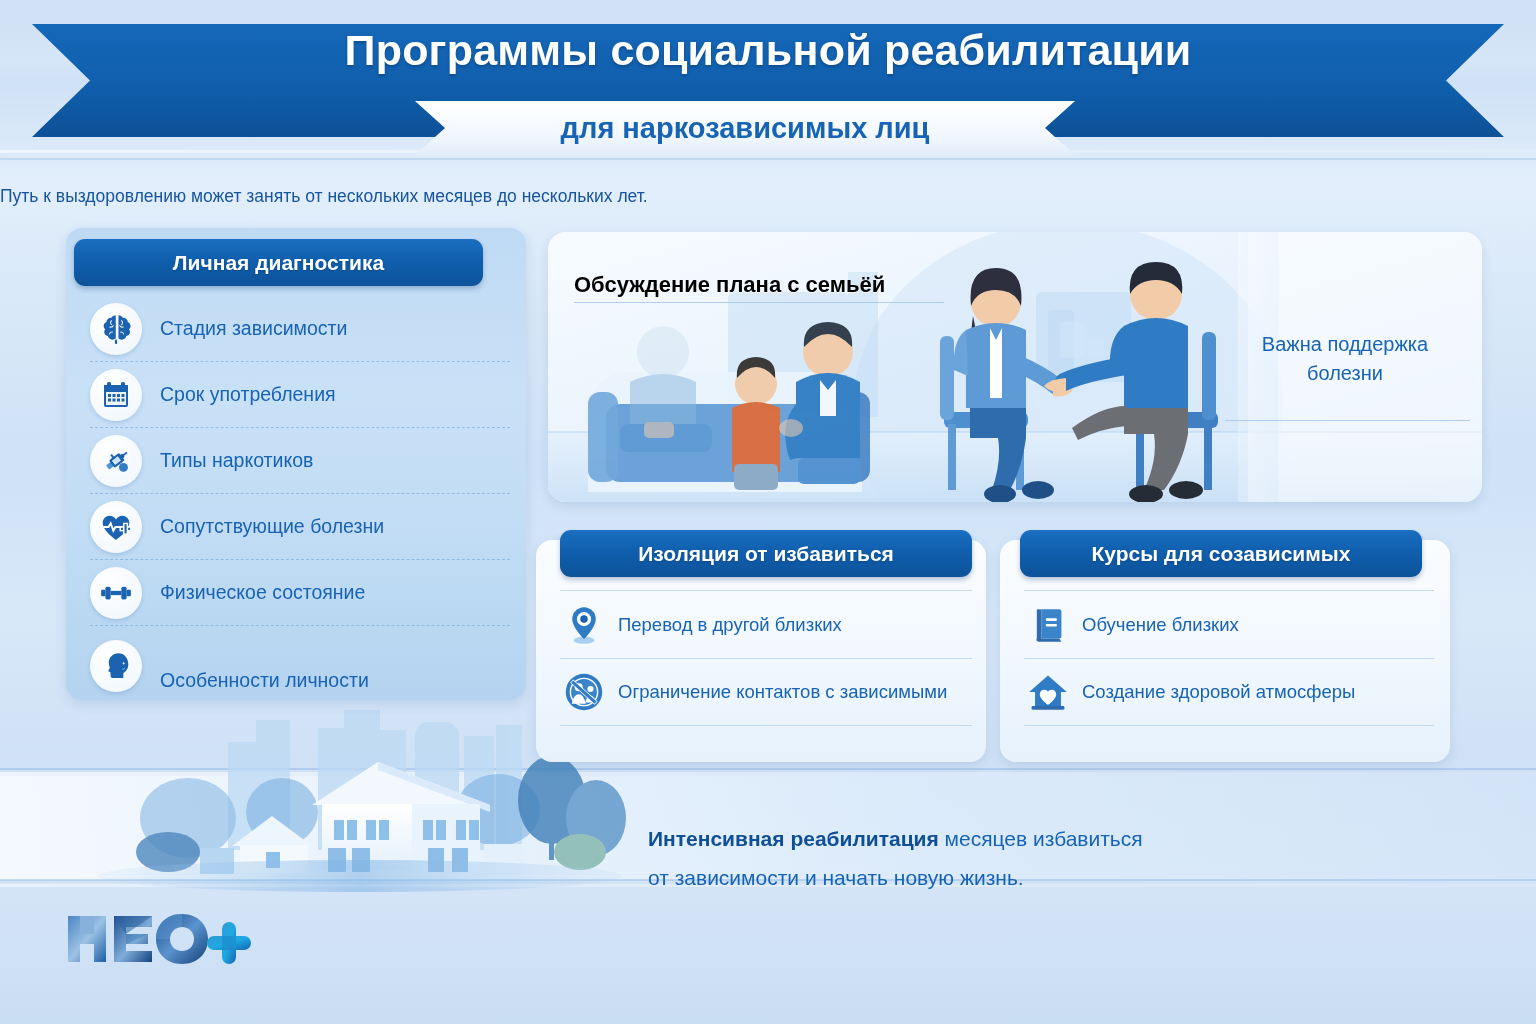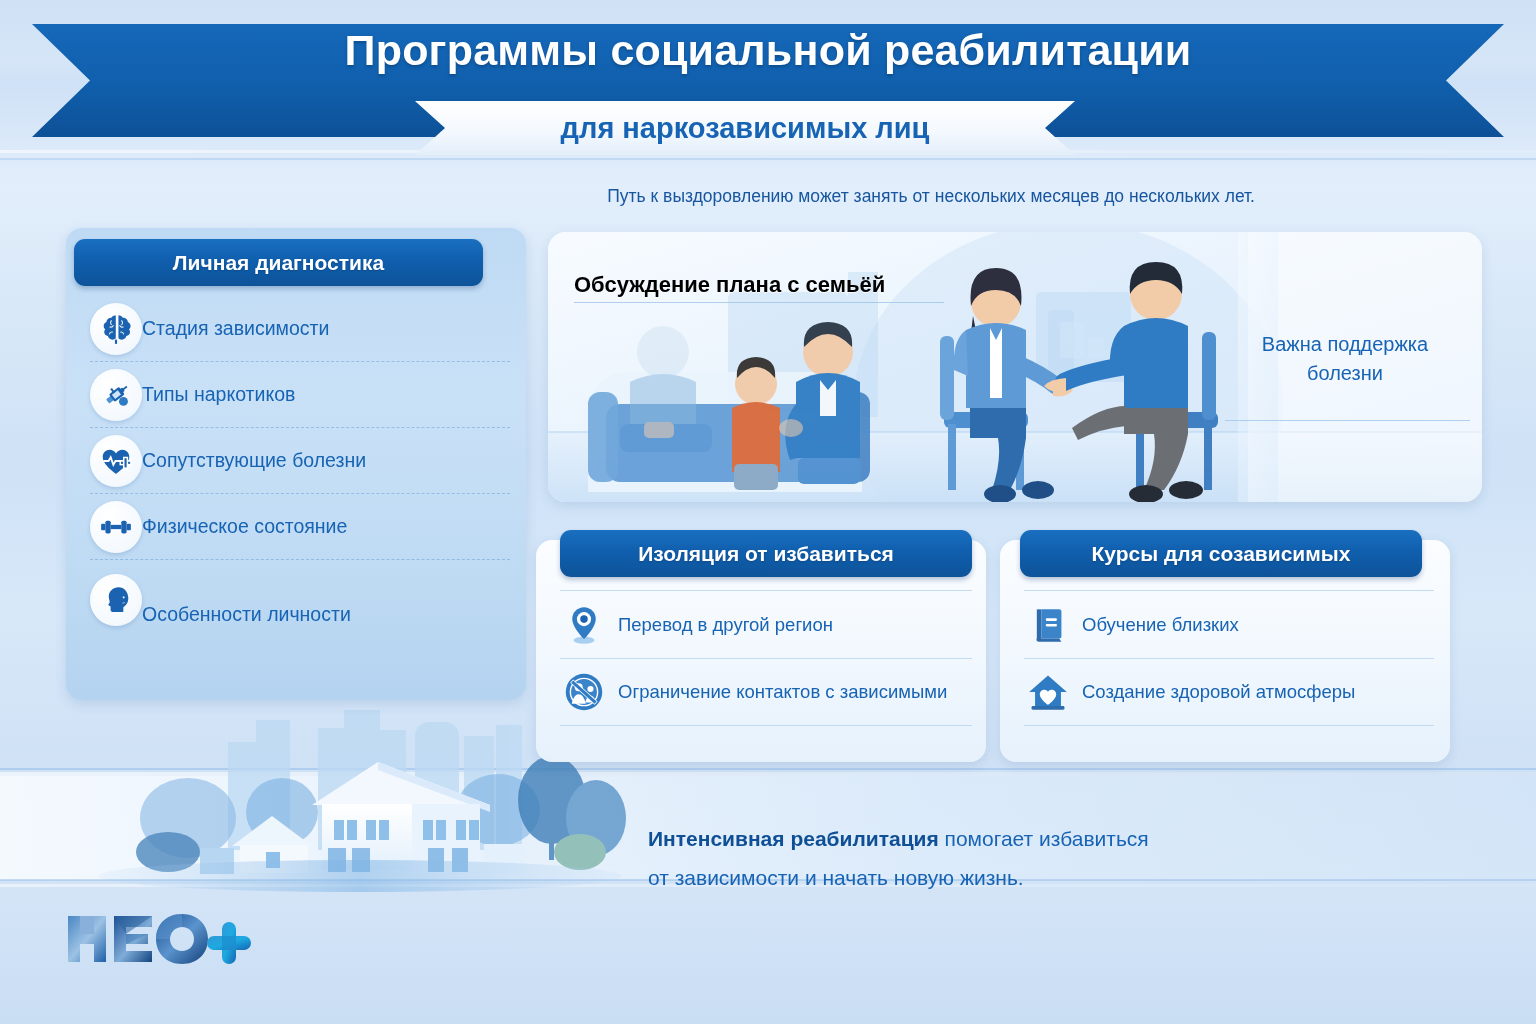--- a/index.html
+++ b/index.html
@@ -47,21 +47,21 @@
     clip-path: polygon(0 0, 100% 0, calc(100% - 30px) 50%, 100% 100%, 0 100%, 30px 50%);
     box-shadow: 0 3px 6px rgba(60,110,170,.22);
     z-index: 6;
   }
   .title-sub {
     position:absolute; left:415px; top:104px; width:660px; height:48px;
     display:flex; align-items:center; justify-content:center;
     font-size: 29px; font-weight: 700; color:#1763b4; z-index:7;
   }
   .lede {
-    position:absolute; left:0; top:186px; width:1255px; text-align:right;
+    position:absolute; left:0; top:186px; width:1255px; text-align:left;
     font-size: 17.5px; color:#17559e; font-weight:500; z-index:4;
   }
 
   
   .left-panel {
     position:absolute; left:66px; top:228px; width:460px; height:472px;
     background: linear-gradient(180deg,#bfdaf4 0%, #c9e1f7 35%, #bedaf3 75%, #b4d3f0 100%);
     border-radius: 16px;
     box-shadow: 0 4px 12px rgba(70,115,170,.18);
   }
@@ -81,21 +81,21 @@
     border-bottom: 1px dashed rgba(110,160,215,.55);
   }
   .li-row:last-child { border-bottom:none;align-items:flex-end; }
   .li-circle {
     width:52px; height:52px; border-radius:50%;
     background: radial-gradient(circle at 35% 30%, #ffffff 0%, #f4f9fe 70%, #e6f0fb 100%);
     display:flex; align-items:center; justify-content:center;
     box-shadow: 0 2px 4px rgba(60,110,170,.22);
     flex:none;
   }
-  .li-label { font-size:19.5px; color:#1763b4; font-weight:500; }
+  .li-label { margin-left:18px; font-size:19.5px; color:#1763b4; font-weight:500; }
 
   
   .illus-panel {
     position:absolute; left:548px; top:232px; width:934px; height:270px;
     background: linear-gradient(135deg,#f6fbff 0%, #eaf4fd 40%, #dcebfa 100%);
     border-radius: 18px;
     box-shadow: 0 4px 12px rgba(70,115,170,.16);
     overflow: hidden;
   }
   .illus-title {
@@ -252,20 +252,42 @@
           <path fill="#1b63b0" d="M16 3c-2 0-3.6 1-4.3 2.5C9.4 5.3 7 6.9 7 9.4c-1.6.6-2.6 2-2.6 3.7 0 1.3.6 2.4 1.5 3.1-.6.7-1 1.6-1 2.6 0 2 1.5 3.6 3.5 3.8.3 2 2.1 3.4 4.3 3.4 1.3 0 2.4-.5 3.1-1.3V3zm2.3 0v21.7c.7.8 1.8 1.3 3.1 1.3 2.2 0 4-1.4 4.3-3.4 2-.2 3.5-1.8 3.5-3.8 0-1-.4-1.9-1-2.6.9-.7 1.5-1.8 1.5-3.1 0-1.7-1-3.1-2.6-3.7 0-2.5-2.4-4.1-4.7-3.9C21.7 4 20.2 3 18.3 3z"></path>
           <g stroke="#ffffff" stroke-width="1" fill="none" opacity=".9">
             <path d="M12 8c-1.5 1-1.5 3 0 4M10 14c1.5.5 3 0 3.6-1.5M13 19c-1.5-.5-3 .4-3.2 2M21 8c1.5 1 1.5 3 0 4M23 14c-1.5.5-3 0-3.6-1.5M20 19c1.5-.5 3 .4 3.2 2"></path>
           </g>
           <path fill="#1b63b0" d="M15 26h2v4h-2z"></path>
         </svg>
     </div>
     <div class="li-label">Стадия зависимости</div>
   </div>
 
+  <div class="li-row">
+    <div class="li-circle">
+      <svg width="32" height="32" viewBox="0 0 32 32">
+        <rect x="4" y="6" width="24" height="22" rx="2" fill="#1b63b0"></rect>
+        <rect x="4" y="6" width="24" height="6" fill="#1b63b0"></rect>
+        <rect x="7" y="3" width="4" height="6" rx="1.6" fill="#1b63b0"></rect>
+        <rect x="21" y="3" width="4" height="6" rx="1.6" fill="#1b63b0"></rect>
+        <rect x="6" y="13" width="20" height="13" fill="#ffffff" opacity=".92"></rect>
+        <g fill="#1b63b0">
+          <rect x="8" y="15" width="3" height="3"></rect>
+            <rect x="12.5" y="15" width="3" height="3"></rect>
+          <rect x="17" y="15" width="3" height="3"></rect>
+            <rect x="21.5" y="15" width="3" height="3"></rect>
+          <rect x="8" y="19.5" width="3" height="3"></rect>
+            <rect x="12.5" y="19.5" width="3" height="3"></rect>
+          <rect x="17" y="19.5" width="3" height="3"></rect>
+            <rect x="21.5" y="19.5" width="3" height="3"></rect>
+        </g>
+      </svg>
+    </div>
+    <div class="li-label">Срок употребления</div>
+  </div>
 
   <div class="li-row">
     <div class="li-circle">
       <svg width="34" height="34" viewBox="0 0 32 32">
         <g transform="rotate(-38 16 16)">
           <rect x="6" y="13.5" width="6" height="5" rx="1" fill="#4e93d4"></rect>
           <rect x="11" y="11.5" width="12" height="9" rx="1.5" fill="#1b63b0"></rect>
           <rect x="13" y="13.5" width="7" height="5" fill="#cfe4f8"></rect>
           <rect x="21" y="14" width="4" height="4" rx="1" fill="#1b63b0"></rect>
           <rect x="24" y="15.2" width="5" height="1.6" fill="#1b63b0"></rect>
@@ -440,21 +462,21 @@
 <div class="card-list a">
   <div class="card-row">
     <div class="ico">
       <svg width="38" height="40" viewBox="0 0 32 34">
         <ellipse cx="16" cy="30" rx="9" ry="3" fill="#8fc0ea" opacity=".75"></ellipse>
         <path d="M16 2C10.5 2 6 6.4 6 11.9 6 19.2 16 29 16 29s10-9.8 10-17.1C26 6.4 21.5 2 16 2z" fill="#2f7cc4"></path>
         <circle cx="16" cy="12" r="6" fill="#ffffff"></circle>
         <circle cx="16" cy="12" r="3.2" fill="#1b63b0"></circle>
       </svg>
     </div>
-    <div class="lbl">Перевод в другой регион</div>
+    <div class="lbl">Перевод в другой близких</div>
   </div>
   <div class="card-row">
     <div class="ico">
       <svg width="40" height="40" viewBox="0 0 34 34">
         <circle cx="17" cy="17" r="15.5" fill="#2f7cc4"></circle>
         <circle cx="17" cy="17" r="12.2" fill="#ffffff"></circle>
         <circle cx="17" cy="17" r="11" fill="#3b84ca"></circle>
         <circle cx="12.5" cy="13" r="3.4" fill="#ffffff"></circle>
         <path d="M6.5 27 q2-8 6-8 q4 0 6 8z" fill="#ffffff"></path>
         <circle cx="22.5" cy="14.5" r="2.6" fill="#ffffff"></circle>
@@ -488,21 +510,21 @@
         <path d="M17 2 L33 16 h-5 v14 H6 V16 H1 z" fill="#2f7cc4"></path>
         <rect x="3" y="28" width="28" height="3" rx="1.2" fill="#2f6cae"></rect>
         <path d="M17 27s-7-4.6-7-9c0-2.4 1.8-4 4-4 1.4 0 2.4.8 3 1.8.6-1 1.6-1.8 3-1.8 2.2 0 4 1.6 4 4 0 4.4-7 9-7 9z" fill="#ffffff"></path>
       </svg>
     </div>
     <div class="lbl">Создание здоровой атмосферы</div>
   </div>
 </div>
 
 <div class="bottom-text">
-  <b>Интенсивная реабилитация</b><span> помогает избавиться</span><br>
+  <b>Интенсивная реабилитация</b><span> месяцев избавиться</span><br>
   <span>от зависимости и начать новую жизнь.</span>
 </div>
 
 <div class="logo">
   <svg width="240" height="64" viewBox="0 0 240 64">
     <defs>
       <linearGradient id="lgA" x1="0" y1="0" x2="1" y2="1">
         <stop offset="0" stop-color="#4b86c4"></stop>
           <stop offset=".5" stop-color="#9cc2e4"></stop>
           <stop offset="1" stop-color="#1e5fa8"></stop>

